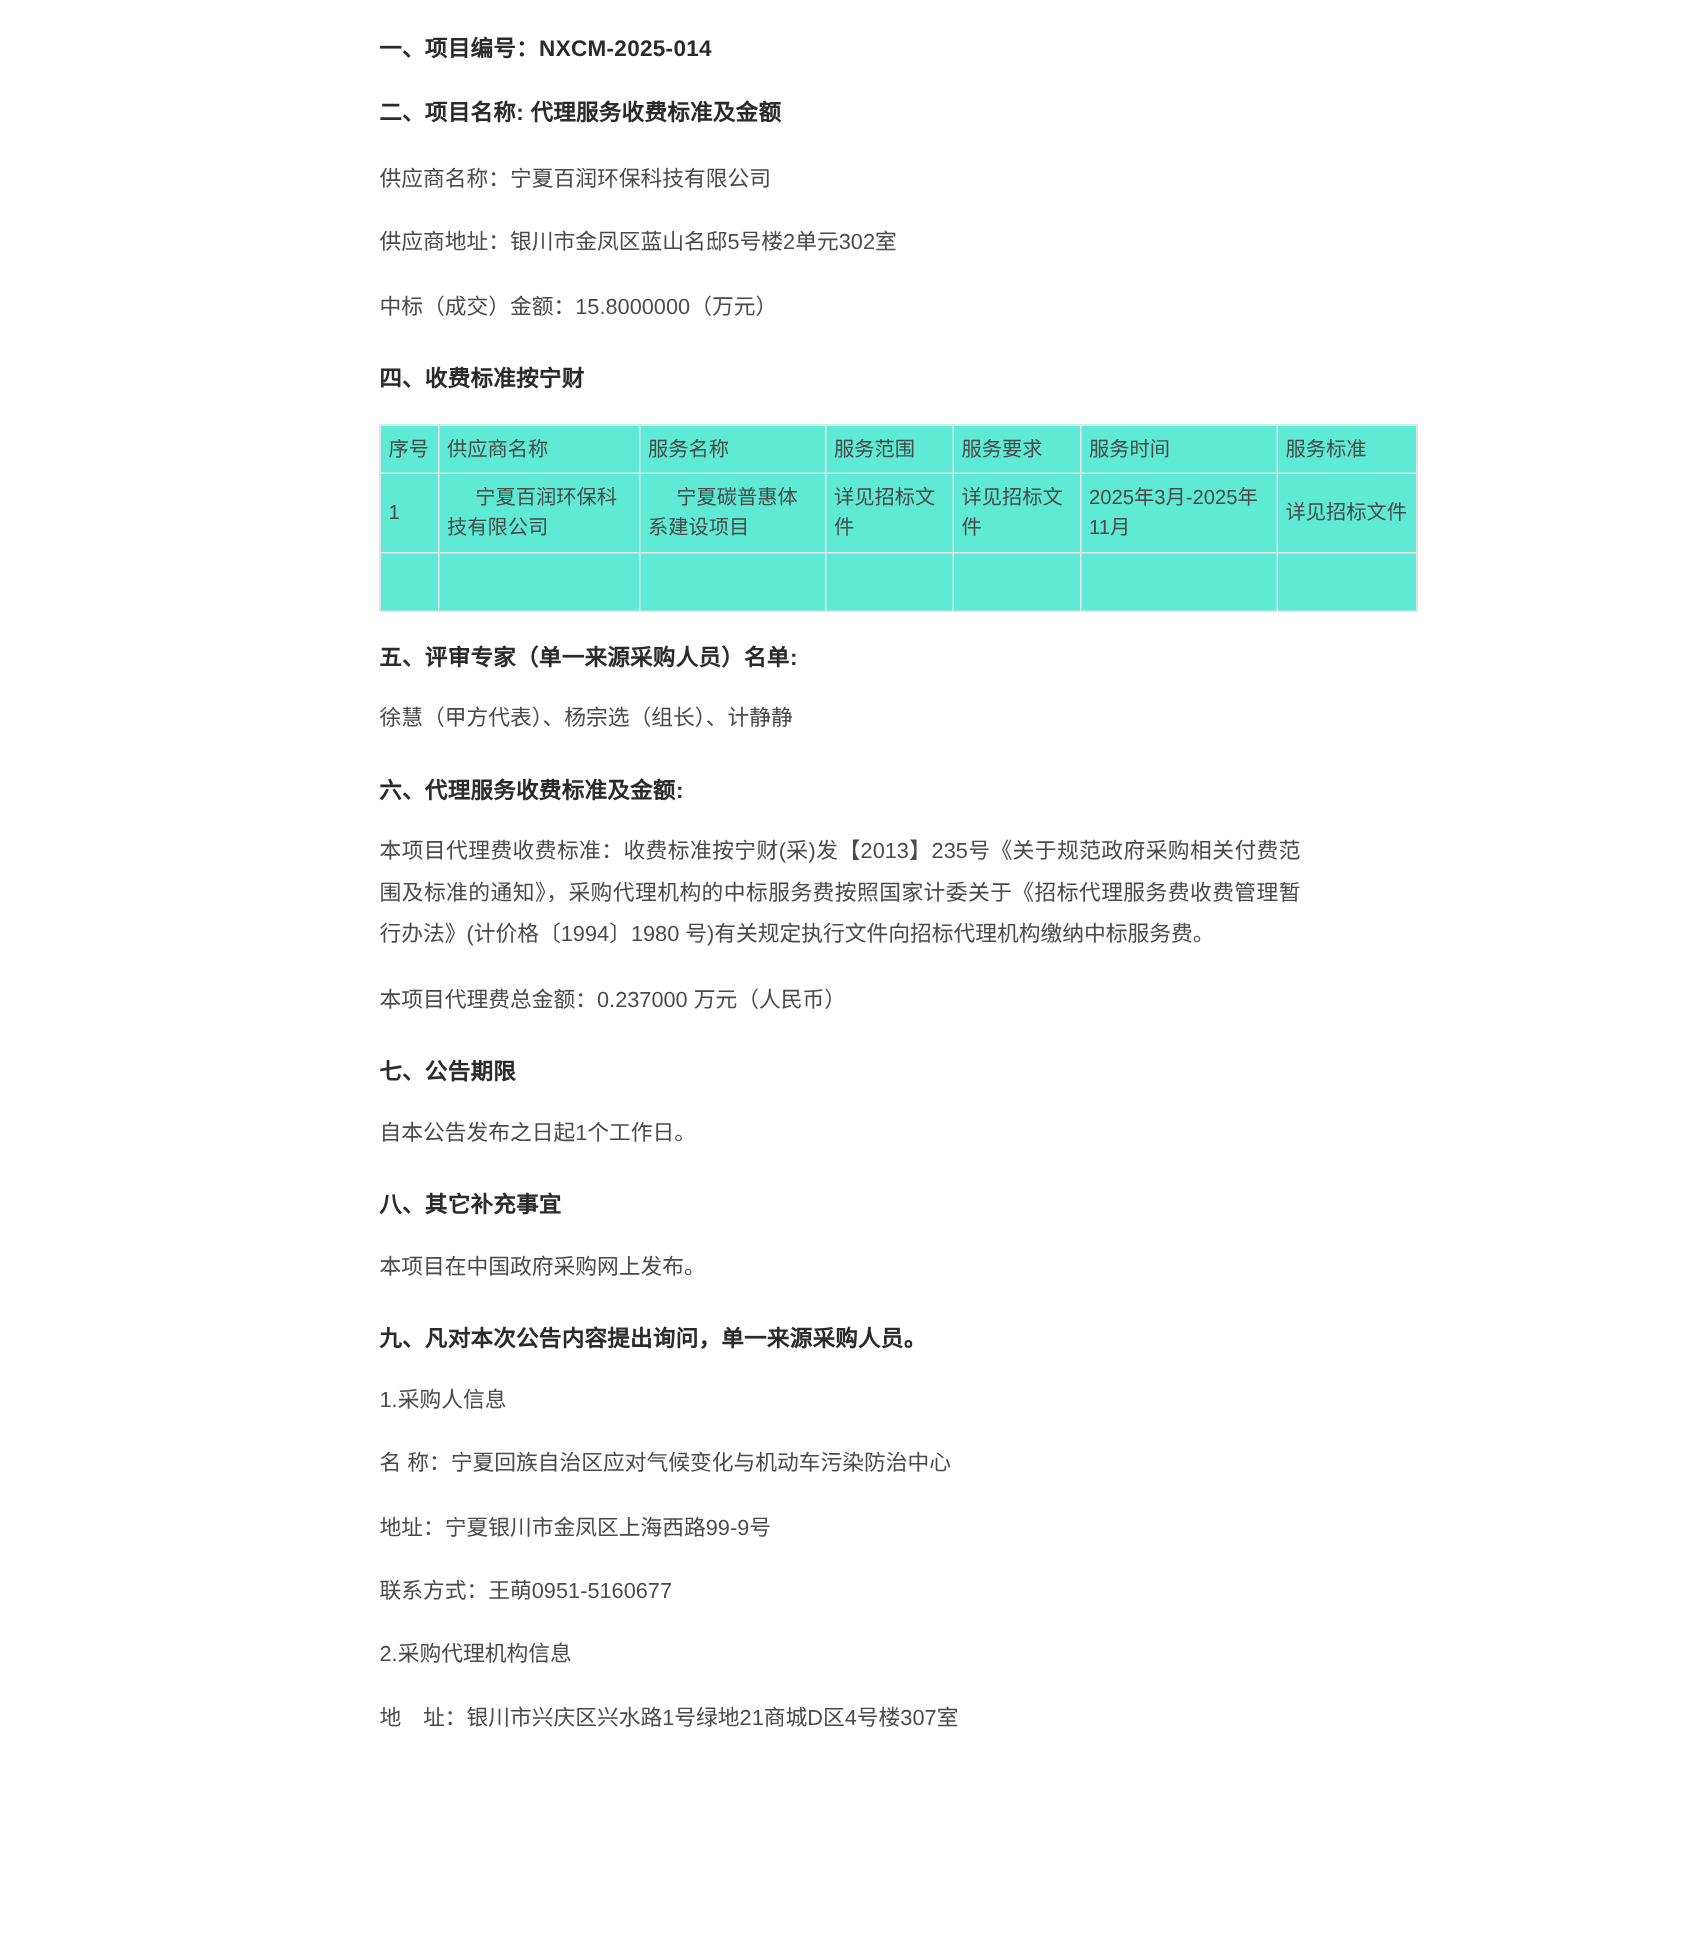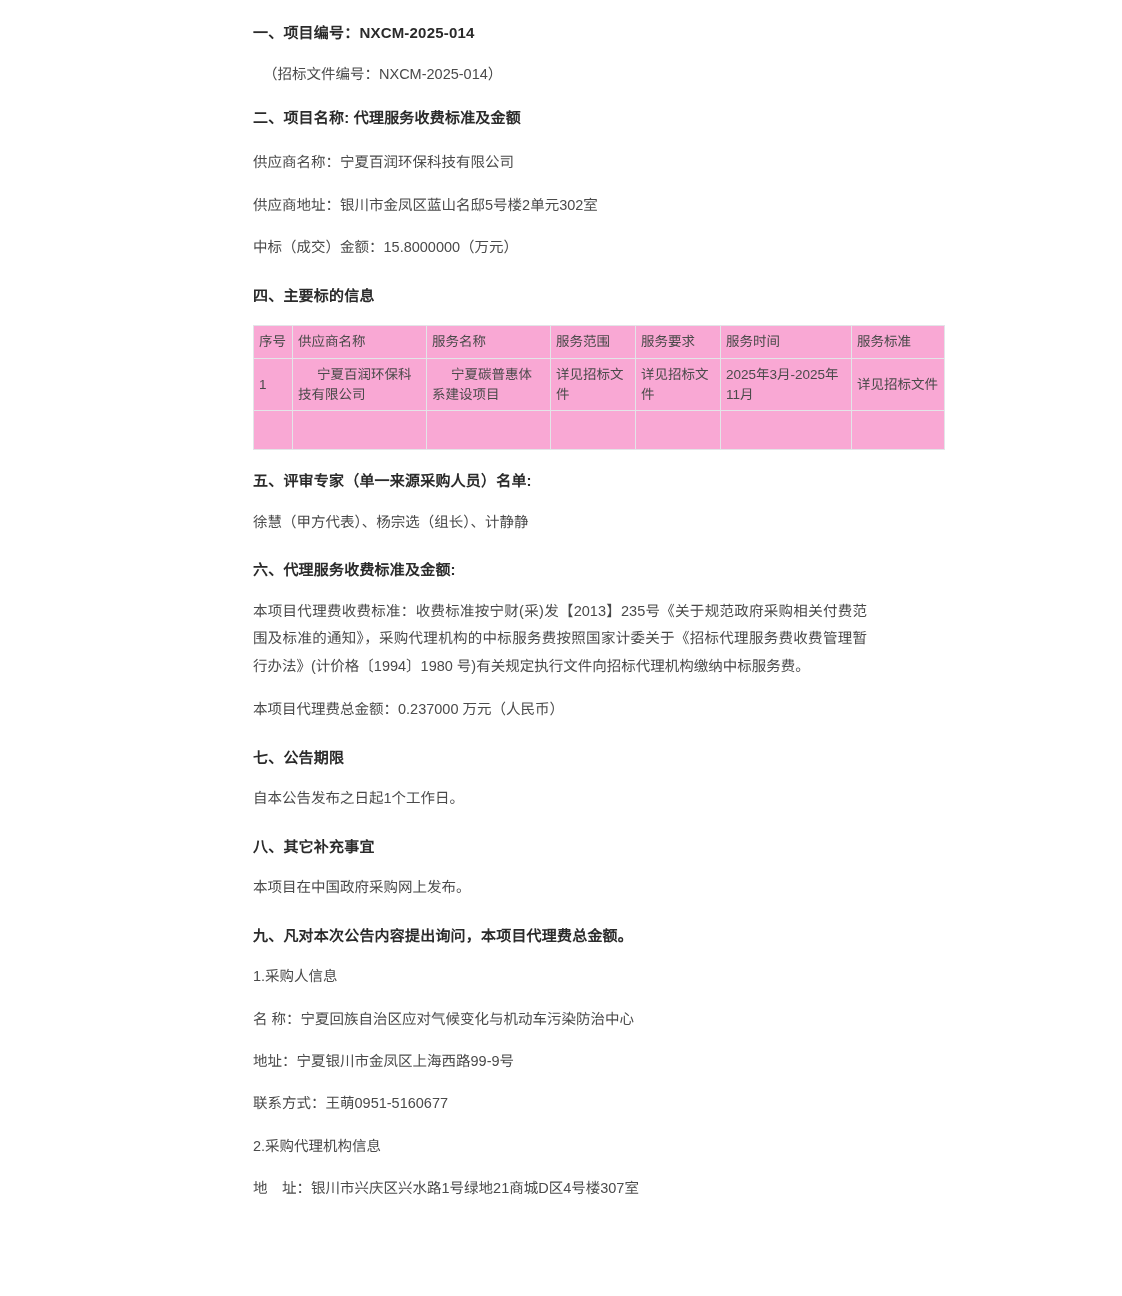--- a/index.html
+++ b/index.html
@@ -59,21 +59,21 @@
   .sp-1 { height: 4px; }
   .sp-2 { height: 8px; }
   .sp-3 { height: 12px; }
 
   
   table.main-table {
     border-collapse: collapse;
     width: 614px;
     margin: 10px 0 0 0;
     table-layout: fixed;
-    background: #f9a8d4;
+    background: #5eead4;
   }
   table.main-table td,
   table.main-table th {
     border: 1px solid #e3e5e8;
     font-size: 13.5px;
     font-weight: normal;
     color: #4a4a4a;
     line-height: 1.45;
     padding: 6px 5px 6px 5px;
     vertical-align: middle;
@@ -96,35 +96,34 @@
   .cell-ind  { text-indent: 1.4em; }
   .row-empty td { height: 26px; }
 </style>
 </head>
 <body>
 
 <div class="page">
   <div class="doc">
 
     <div class="h-sec">一、项目编号：NXCM-2025-014</div>
-    <div class="p-body p-indent">（招标文件编号：NXCM-2025-014）</div>
 
     <div class="sp-1"></div>
 
     <div class="h-sec">二、项目名称: 代理服务收费标准及金额</div>
 
     <div class="sp-1"></div>
 
     <div class="p-body">供应商名称：宁夏百润环保科技有限公司</div>
     <div class="p-body">供应商地址：银川市金凤区蓝山名邸5号楼2单元302室</div>
     <div class="p-body">中标（成交）金额：15.8000000（万元）</div>
 
     <div class="sp-2"></div>
 
-    <div class="h-sec">四、主要标的信息</div>
+    <div class="h-sec">四、收费标准按宁财</div>
 
     <table class="main-table">
       <thead>
         <tr>
           <th class="col-no">序号</th>
           <th class="col-sup th-center">供应商名称</th>
           <th class="col-svc th-center">服务名称</th>
           <th class="col-scope th-center">服务范围</th>
           <th class="col-req th-center">服务要求</th>
           <th class="col-time th-center">服务时间</th>
@@ -169,21 +168,21 @@
     <div class="h-sec">七、公告期限</div>
     <div class="p-body">自本公告发布之日起1个工作日。</div>
 
     <div class="sp-2"></div>
 
     <div class="h-sec">八、其它补充事宜</div>
     <div class="p-body">本项目在中国政府采购网上发布。</div>
 
     <div class="sp-2"></div>
 
-    <div class="h-sec">九、凡对本次公告内容提出询问，本项目代理费总金额。</div>
+    <div class="h-sec">九、凡对本次公告内容提出询问，单一来源采购人员。</div>
 
     <div class="p-body">1.采购人信息</div>
     <div class="p-body">名 称：宁夏回族自治区应对气候变化与机动车污染防治中心</div>
     <div class="p-body">地址：宁夏银川市金凤区上海西路99-9号</div>
     <div class="p-body">联系方式：王萌0951-5160677</div>
 
     <div class="p-body">2.采购代理机构信息</div>
     <div class="p-body">地　址：银川市兴庆区兴水路1号绿地21商城D区4号楼307室</div>
 
   </div>

